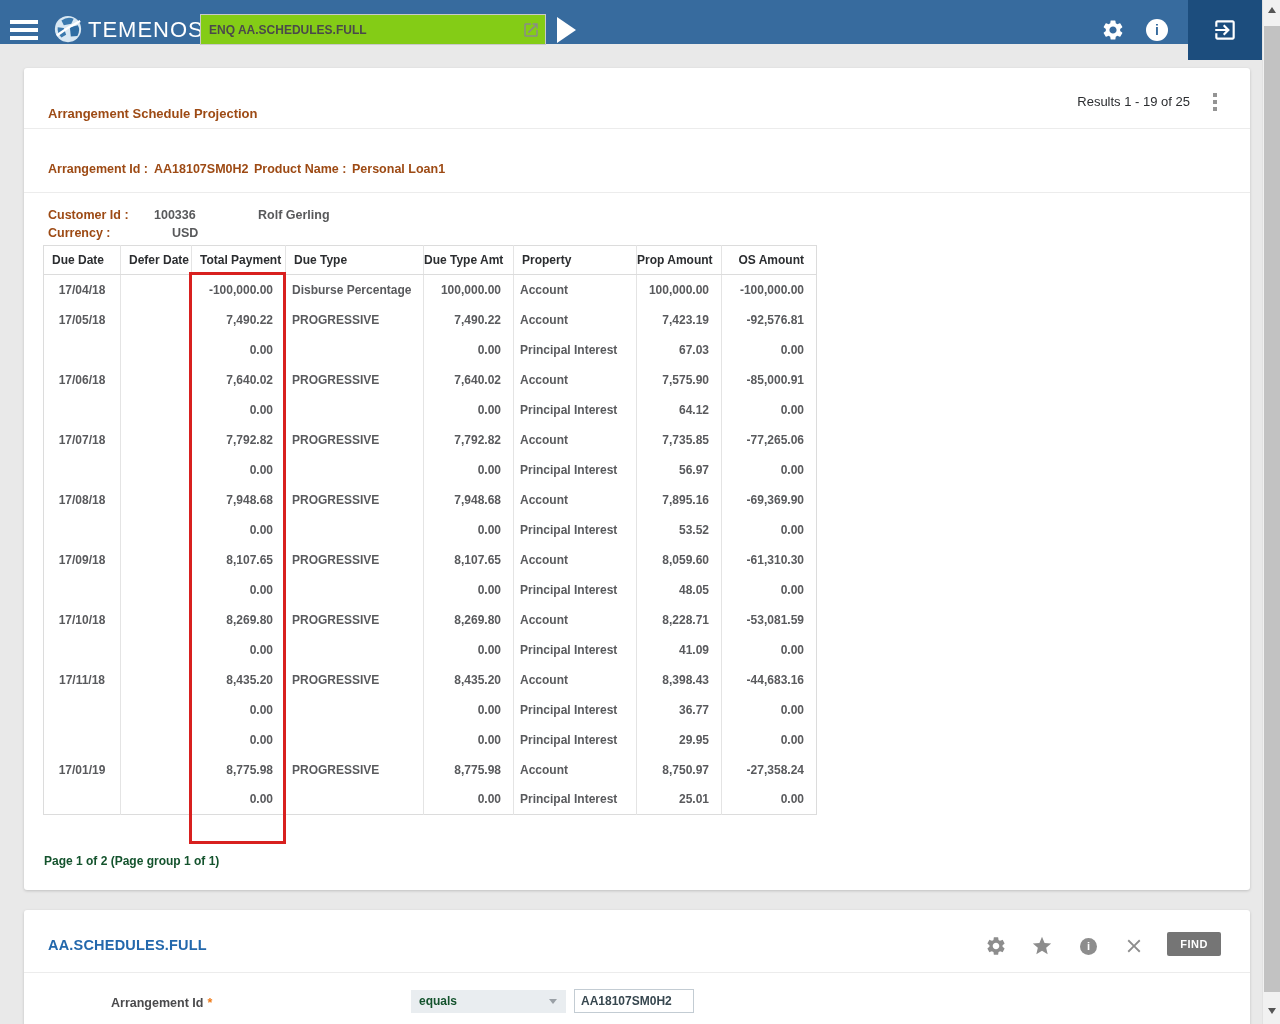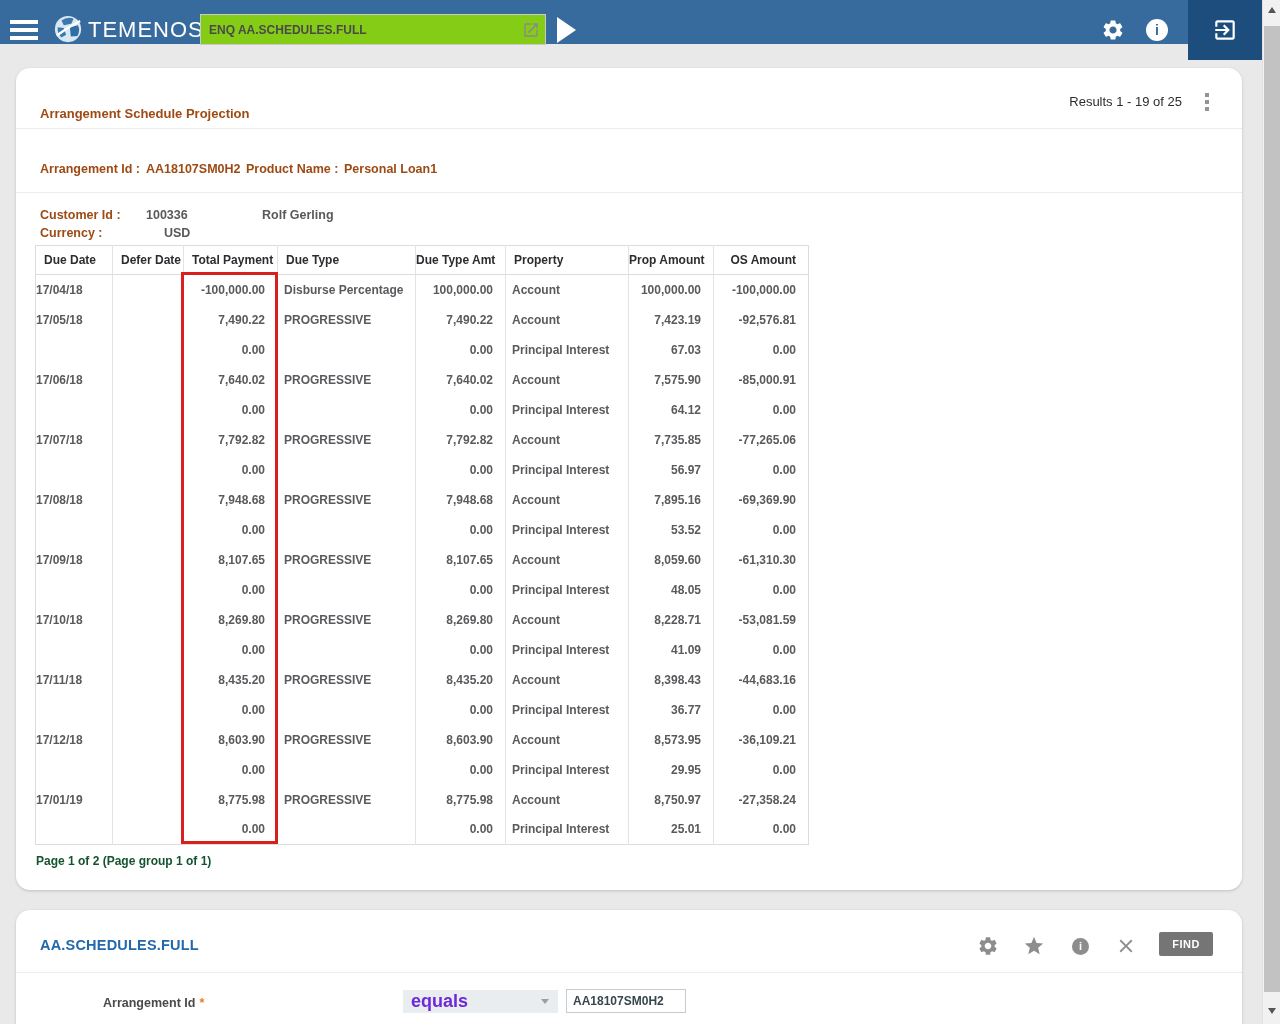--- a/index.html
+++ b/index.html
@@ -31,21 +31,21 @@
   .signout-zone svg { position:absolute; left:24px; top:17px; }
 
   
   .scrollbar { position:absolute; right:0; top:0; width:18px; height:1024px; background:#f1f1f1; border-left:1px solid #e2e2e2; z-index:9; }
   .sb-arrow { position:absolute; left:5px; width:0; height:0; cursor:pointer; }
   .sb-up { top:7px; border-left:4px solid transparent; border-right:4px solid transparent; border-bottom:6px solid #555; }
   .sb-down { top:1008px; border-left:4px solid transparent; border-right:4px solid transparent; border-top:6px solid #555; }
   .sb-thumb { position:absolute; left:1px; top:26px; width:16px; height:966px; background:#c2c2c2; cursor:grab; }
 
   
-  .card { position:absolute; background:#fff; border-radius:14px; box-shadow:0 1px 3px rgba(0,0,0,.18); }
+  .card { position:absolute; background:#fff; border-radius:3px; box-shadow:0 1px 3px rgba(0,0,0,.18);margin-left:8px; }
   .card1 { left:16px; top:68px; width:1226px; height:822px; }
   .card2 { left:16px; top:910px; width:1226px; height:140px; }
 
   .panel-title { position:absolute; left:24px; top:38px; color:#9d4a14; font-size:13px; font-weight:bold; }
   .results-count { position:absolute; right:60px; top:26px; color:#2b2d30; font-size:13px; font-weight:normal; }
   .kebab { position:absolute; right:30px; top:25px; width:10px; cursor:pointer; }
   .kebab i { display:block; width:4px; height:4px; background:#949494; margin:0 auto 3px; }
   .divider { position:absolute; left:0; right:0; height:1px; background:#ececec; }
 
   .lbl-brown { color:#9d4a14; font-size:12.5px; font-weight:bold; }
@@ -54,39 +54,39 @@
 
   
   .table-wrap { position:absolute; left:19px; top:177px; width:775px; }
   table.grid { border-collapse:collapse; table-layout:fixed; width:773px; border:1px solid #dcdcdc; background:#fff; }
   table.grid th, table.grid td { border-right:1px solid #e4e4e4; font-weight:bold; white-space:nowrap; overflow:hidden; }
   table.grid th:last-child, table.grid td:last-child { border-right:none; }
   table.grid th { height:29px; border-bottom:1px solid #dcdcdc; color:#2b2d30; font-size:12px; }
   table.grid td { height:30px; color:#595a5d; font-size:12px; }
   .c-left  { text-align:left;  padding-left:6px; }
   .c-right { text-align:right; padding-right:12px; }
-  .c-center{ }
+  .c-center{ text-align:center; }
   .h-left  { text-align:left;  padding-left:8px; }
   .h-right { text-align:right; padding-right:12px; }
   .red-box { position:absolute; left:146px; top:27px; width:97px; height:572px;
              border:3px solid #d8201f; pointer-events:none; }
   .pagination { position:absolute; left:20px; top:786px; color:#14532d; font-size:12px; font-weight:bold; }
 
   
   .query-title { position:absolute; left:24px; top:27px; color:#2368ac; font-size:14.5px; font-weight:bold; letter-spacing:.2px; }
   .qicon { position:absolute; top:25px; cursor:pointer; }
   .qicon-info { position:absolute; top:28px; width:17px; height:17px; border-radius:50%; background:#8d8d8d;
                 color:#fff; font-size:11px; font-weight:bold; text-align:center; line-height:17px; cursor:pointer; }
   .find-btn { position:absolute; left:1143px; top:22px; width:54px; height:24px; background:#757575; border:none;
               color:#fff; font-family:"Liberation Sans",sans-serif; font-size:11px; font-weight:bold;
               letter-spacing:.5px; border-radius:2px; cursor:pointer; }
   .form-label { position:absolute; left:87px; top:86px; color:#4a4a4c; font-size:12.5px; font-weight:bold; }
   .req-mark { color:#ef7b1a; font-weight:bold; margin-left:4px; }
   .op-select { position:absolute; left:387px; top:80px; width:155px; height:23px; background:#e9edf0;
-               color:#6d28d9; font-size:18px; font-weight:bold; line-height:23px; padding-left:8px; cursor:pointer; }
+               color:#14532d; font-size:12px; font-weight:bold; line-height:23px; padding-left:8px; cursor:pointer; }
   .op-chevron { position:absolute; right:9px; top:9px; width:0; height:0;
                 border-left:4px solid transparent; border-right:4px solid transparent; border-top:5px solid #9aa0a6; }
   .val-input { position:absolute; left:550px; top:79px; width:120px; height:24px; border:1px solid #c3ccd3;
                font-family:"Liberation Sans",sans-serif; font-size:12px; font-weight:bold; color:#37474f;
                padding:0 6px; outline:none; }
 </style>
 </head>
 <body>
 
 <div class="topbar">
@@ -151,21 +151,21 @@
 
   <span class="abs lbl-brown" style="left:24px; top:94px">Arrangement Id :</span>
   <span class="abs val-brown" style="left:130px; top:94px">AA18107SM0H2</span>
   <span class="abs lbl-brown" style="left:230px; top:94px">Product Name :</span>
   <span class="abs val-brown" style="left:328px; top:94px">Personal Loan1</span>
 
   <div class="divider" style="top:124px"></div>
 
   <span class="abs lbl-brown" style="left:24px; top:140px">Customer Id :</span>
   <span class="abs val-gray" style="left:130px; top:140px">100336</span>
-  <span class="abs val-gray" style="left:246px; top:140px">Rolf Gerling</span>
+  <span class="abs val-gray" style="left:234px; top:140px">Rolf Gerling</span>
   <span class="abs lbl-brown" style="left:24px; top:158px">Currency :</span>
   <span class="abs val-gray" style="left:148px; top:158px">USD</span>
 
   <div class="table-wrap">
     <div>
         <table class="grid">
           <colgroup>
             <col style="width: 77px;">
             <col style="width: 71px;">
             <col style="width: 94px;">
@@ -332,30 +332,20 @@
               <td class="c-center"></td>
               <td class="c-left"></td>
               <td class="c-right">0.00</td>
               <td class="c-left"></td>
               <td class="c-right">0.00</td>
               <td class="c-left">Principal Interest</td>
               <td class="c-right">36.77</td>
               <td class="c-right">0.00</td>
             </tr>
             <tr>
-              <td class="c-center">17/12/18</td>
-              <td class="c-left"></td>
-              <td class="c-right">8,603.90</td>
-              <td class="c-left">PROGRESSIVE</td>
-              <td class="c-right">8,603.90</td>
-              <td class="c-left">Account</td>
-              <td class="c-right">8,573.95</td>
-              <td class="c-right">-36,109.21</td>
-            </tr>
-            <tr>
               <td class="c-center"></td>
               <td class="c-left"></td>
               <td class="c-right">0.00</td>
               <td class="c-left"></td>
               <td class="c-right">0.00</td>
               <td class="c-left">Principal Interest</td>
               <td class="c-right">29.95</td>
               <td class="c-right">0.00</td>
             </tr>
             <tr>

